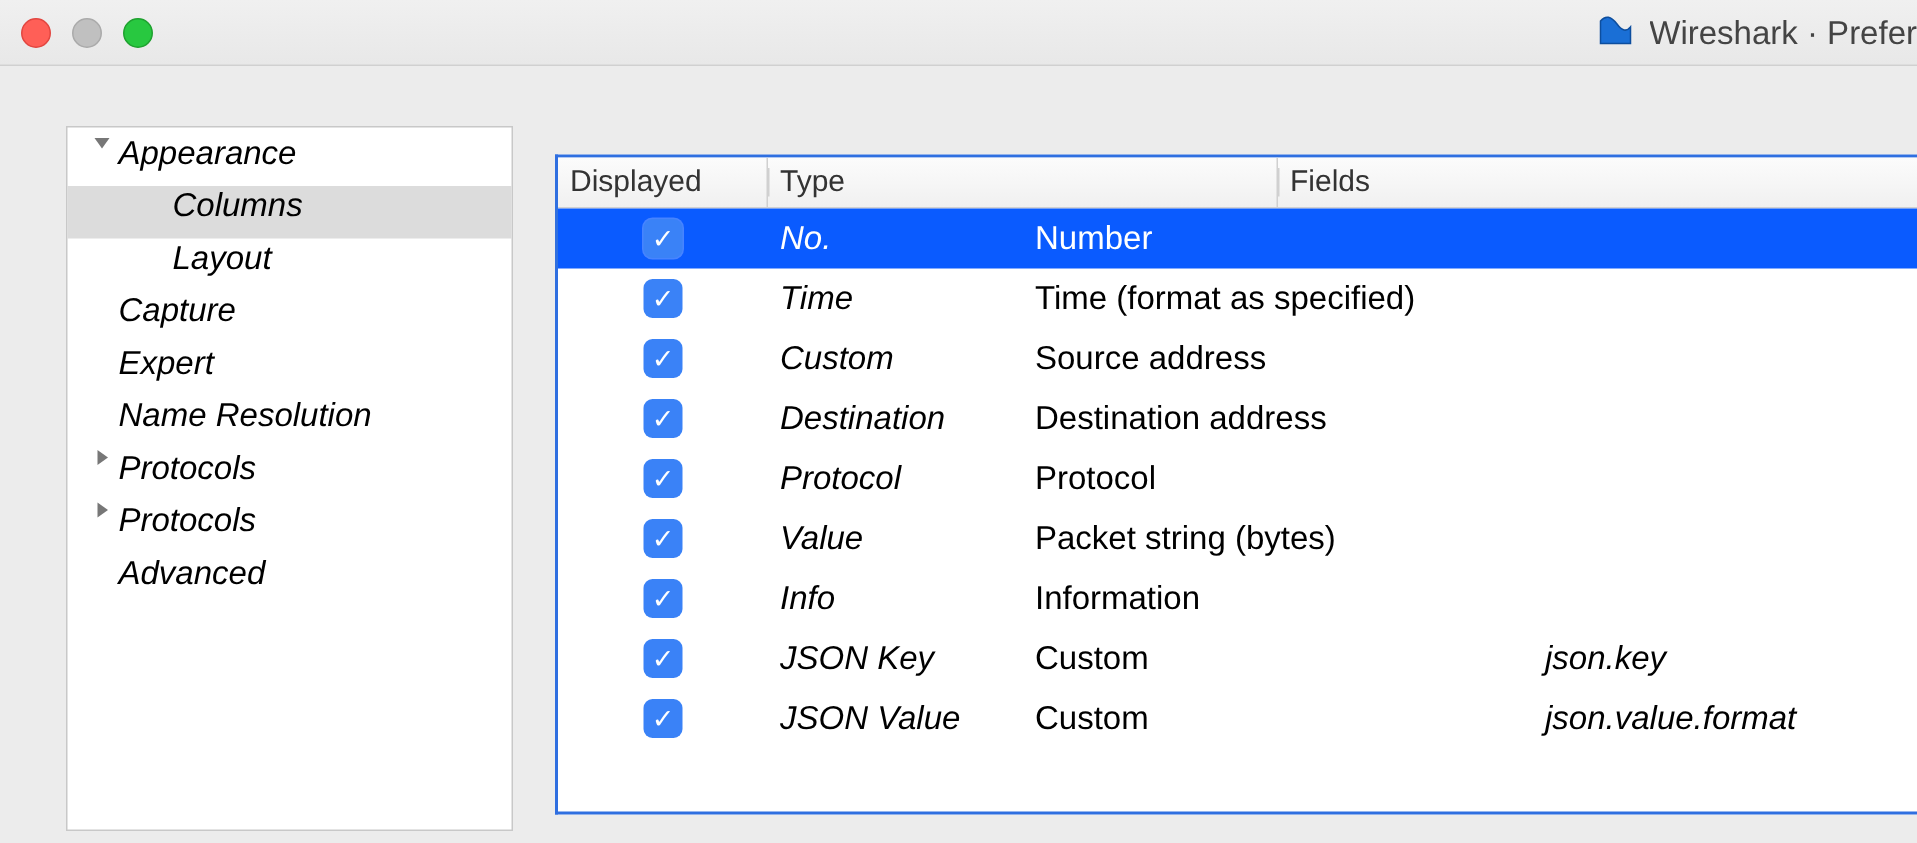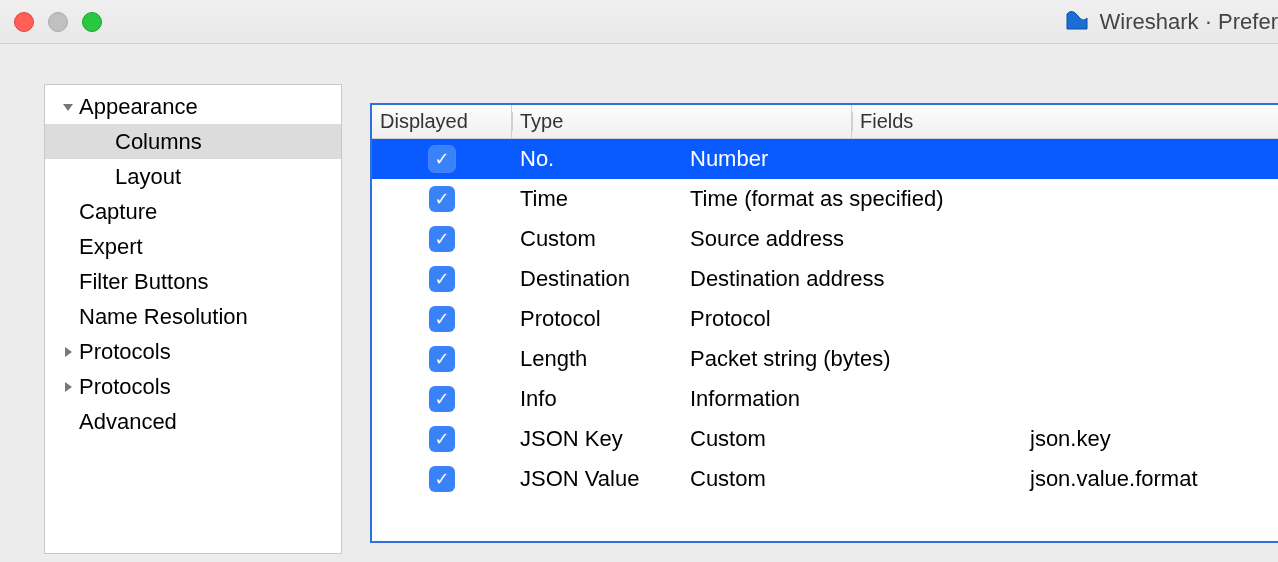--- a/index.html
+++ b/index.html
@@ -70,25 +70,26 @@
       width: 298px;
       background: #fff;
       border: 1px solid #c8c8c8;
       height: 470px;
     }
     .tree {
       padding: 4px 0;
     }
     .tree-item {
       display: flex;
-      align-items: center;
+      align-items: flex-start;
       height: 35px;
       padding-left: 12px;
       font-size: 22px;
       cursor: default;
+      font-style: italic;
     }
     .tree-item.selected {
       background: #dcdcdc;
     }
     .tree-arrow {
       width: 22px;
       display: inline-flex;
       align-items: center;
       justify-content: center;
       color: #777;
@@ -162,23 +163,23 @@
       padding-left: 8px;
       display: flex;
       align-items: center;
       height: 100%;
     }
     .cell.displayed {
       width: 140px;
       justify-content: center;
       padding-left: 0;
     }
-    .cell.title { width: 170px; }
+    .cell.title { width: 170px; font-style: italic; }
     .cell.type { width: 340px; }
-    .cell.fields { flex: 1; }
+    .cell.fields { flex: 1; font-style: italic; }
     .checkbox {
       width: 26px;
       height: 26px;
       border-radius: 6px;
       background: #3a82f7;
       display: flex;
       align-items: center;
       justify-content: center;
     }
     .table-row.selected .checkbox {
@@ -236,26 +237,20 @@
         <div class="tree-item level1 noarrow">
           <span class="tree-arrow">
             <svg width="12" height="12"></svg>
           </span>
           <span class="tree-label">Expert</span>
         </div>
         <div class="tree-item level1 noarrow">
           <span class="tree-arrow">
             <svg width="12" height="12"></svg>
           </span>
-          <span class="tree-label">Filter Buttons</span>
-        </div>
-        <div class="tree-item level1 noarrow">
-          <span class="tree-arrow">
-            <svg width="12" height="12"></svg>
-          </span>
           <span class="tree-label">Name Resolution</span>
         </div>
         <div class="tree-item level1">
           <span class="tree-arrow">
             <svg width="12" height="12" viewBox="0 0 12 12">
               <path d="M3 1 L10 6 L3 11 Z" fill="#777"></path>
             </svg>
           </span>
           <span class="tree-label">Protocols</span>
         </div>
@@ -333,21 +328,21 @@
             <div class="cell title">Protocol</div>
             <div class="cell type">Protocol</div>
             <div class="cell fields"></div>
           </div>
           <div class="table-row">
             <div class="cell displayed">
               <div class="checkbox">
                 <span class="checkmark">✓</span>
               </div>
             </div>
-            <div class="cell title">Length</div>
+            <div class="cell title">Value</div>
             <div class="cell type">Packet string (bytes)</div>
             <div class="cell fields"></div>
           </div>
           <div class="table-row">
             <div class="cell displayed">
               <div class="checkbox">
                 <span class="checkmark">✓</span>
               </div>
             </div>
             <div class="cell title">Info</div>

